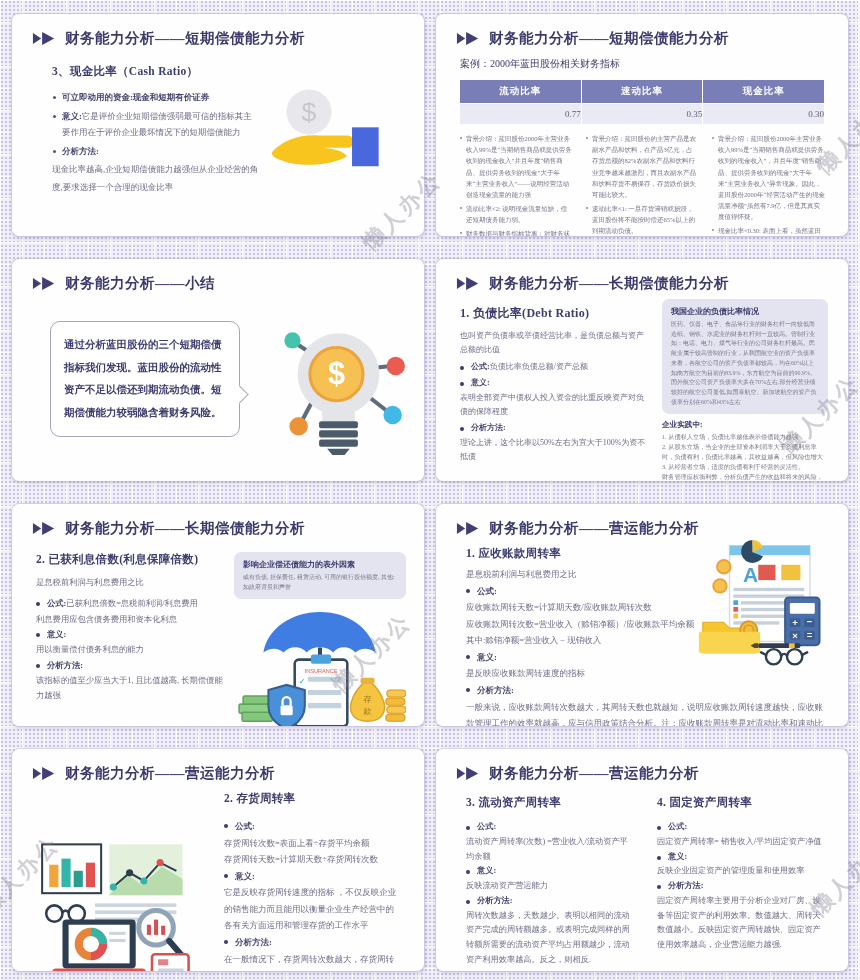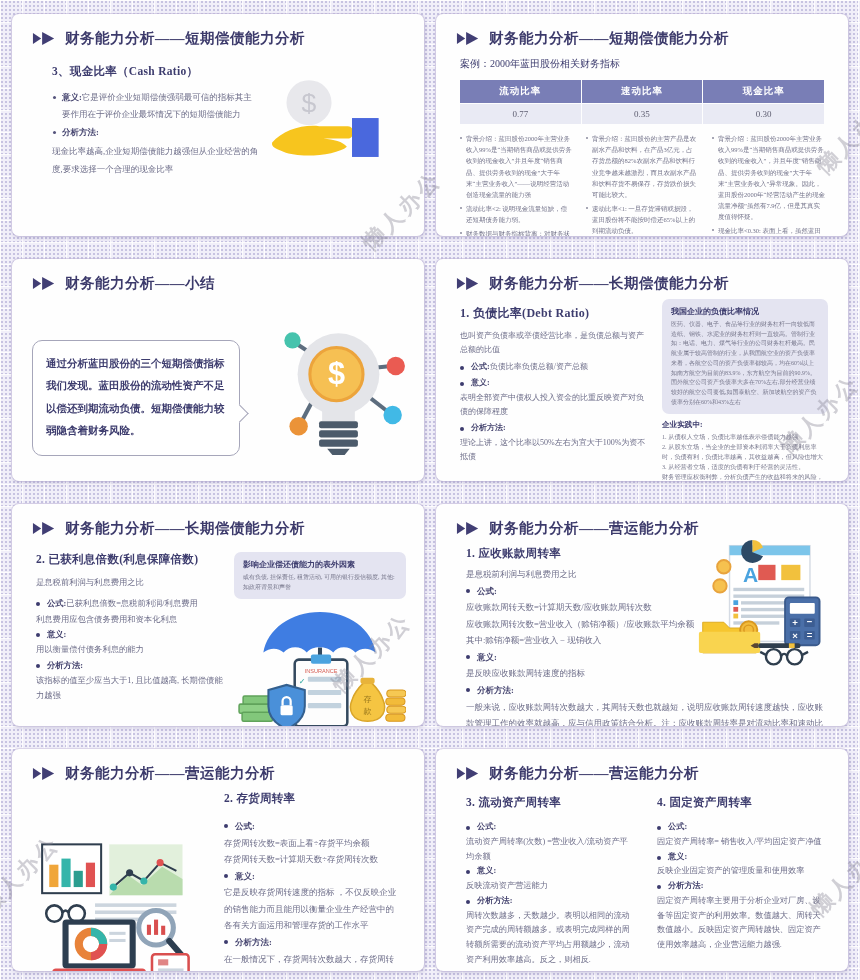--- a/index.html
+++ b/index.html
@@ -33,27 +33,27 @@
   .s1-main{display:flex;padding:16px 24px 0 40px}
   .s1-left{flex:1}
   .s1-left .h3s{margin-bottom:10px}
   .s1-left .dotli{margin-bottom:2px}
   .s1-note{font-size:8.5px;color:#6c6c88;line-height:2.1;margin-top:2px}
   .s1-icon{width:128px;margin:6px 6px 0 6px;flex:0 0 auto}
   
   .s2-case{padding:9px 24px 0;font-size:10px;font-weight:normal;color:#3d3c6e}
   .s2-table{width:calc(100% - 46px);margin:8px 23px 5px;border-collapse:separate;border-spacing:1.5px}
   .s2-table th{background:#797eb6;color:#fff;font-size:9.5px;font-weight:bold;padding:5px 0;letter-spacing:1px}
-  .s2-table td{background:#e9eaf4;color:#5d5d70;font-size:9px;text-align:center;padding:5px 0}
+  .s2-table td{background:#e9eaf4;color:#5d5d70;font-size:9px;text-align:right;padding:5px 0}
   .s2-cols{display:flex;gap:12px;padding:3px 23px 0}
   .s2-col{flex:1;font-size:6.5px;color:#73738a;line-height:1.72}
   .s2-col .dotli{margin-bottom:3px;padding-left:7px}
   .s2-col .dotli::before{width:2px;height:2px;top:4px;background:#8a8a9c}
   
-  .s3-main{display:flex;align-items:flex-end;padding:28px 16px 0 20px}
+  .s3-main{display:flex;align-items:flex-start;padding:28px 16px 0 38px}
   .bubble{position:relative;border:1px solid #a6a6ba;border-radius:10px;background:#fff;
           padding:12px 13px;font-size:10.5px;font-weight:bold;color:#3d3c6e;line-height:2.15;width:224px}
   .bubble::after{content:"";position:absolute;right:-7px;top:58%;width:12px;height:12px;background:#fff;
           border-top:1px solid #a6a6ba;border-right:1px solid #a6a6ba;transform:rotate(45deg)}
   .s3-icon{width:138px;margin-left:30px;flex:0 0 auto}
   
   .s4-main{display:flex;padding:6px 20px 0 24px;gap:14px}
   .s4-left{width:188px}
   .s4-left .h3s{font-size:12px;margin:6px 0 7px}
   .s4-left .body8{font-size:8px;line-height:1.8}
@@ -100,20 +100,21 @@
     <div class="ct">
       <svg class="arr" viewBox="0 0 26 14">
         <path d="M1 1 L10 7 L1 13 Z" fill="#413e74"></path>
           <path d="M11 0 L24 7 L11 14 Z" fill="#413e74"></path>
       </svg>
       <h2>财务能力分析——短期偿债能力分析</h2>
     </div>
     <div class="s1-main">
       <div class="s1-left">
         <div class="h3s">3、现金比率（Cash Ratio）</div>
+        <div class="body8 dotli lbl">可立即动用的资金:现金和短期有价证券</div>
         <div class="body8 dotli"><span class="lbl">意义:</span><span>它是评价企业短期偿债强弱最可信的指标其主要作用在于评价企业最坏情况下的短期偿债能力</span></div>
         <div class="body8 dotli lbl">分析方法:</div>
         <div class="s1-note">现金比率越高,企业短期偿债能力越强但从企业经营的角度,要求选择一个合理的现金比率</div>
       </div>
       <svg class="s1-icon" viewBox="0 0 125 92">
         <circle cx="42" cy="25" r="22" fill="#e8e8ec"></circle>
         <text x="42" y="34" font-size="26" fill="#c7c7cf" text-anchor="middle" font-family="Liberation Sans,sans-serif">$</text>
         <path d="M6 64 C16 52 36 46 52 48 L80 48 C87 48 87 60 80 60 L56 60 C66 61 75 63 79 68 C70 76 34 80 17 73 C9 70 5 68 6 64 Z" fill="#f7c51e"></path>
         <rect x="84" y="40" width="26" height="38" fill="#4a68dd"></rect>
       </svg>

